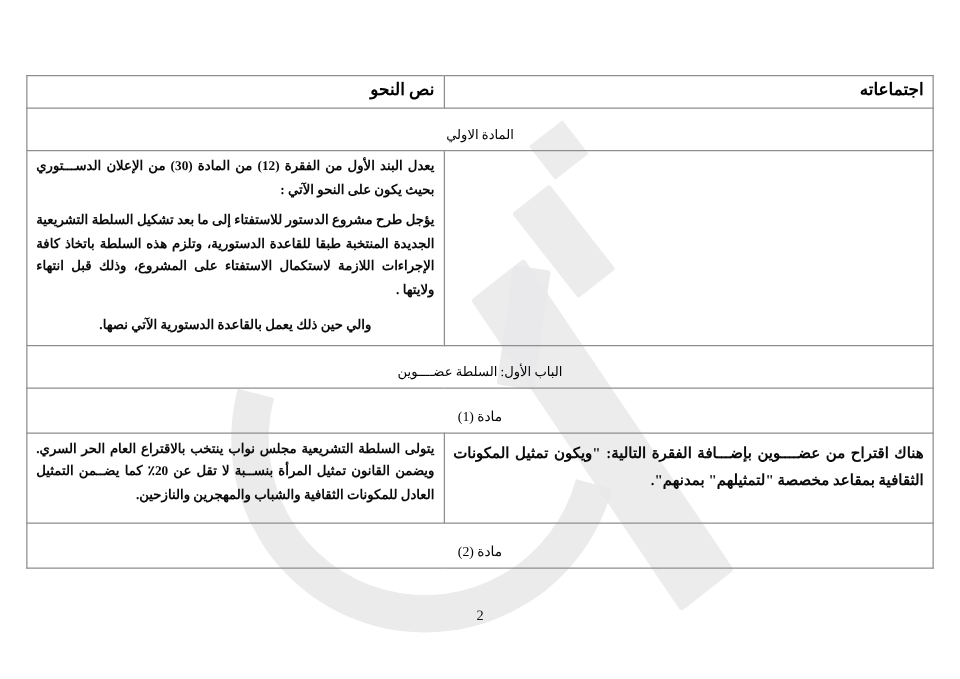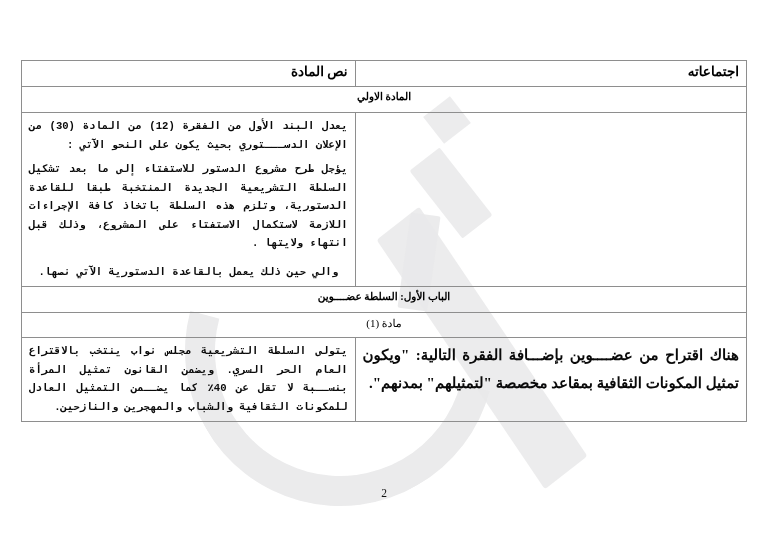--- a/index.html
+++ b/index.html
@@ -113,63 +113,62 @@
     line-height: 1.25;
     padding-top: 3px;
     padding-bottom: 3px;
     text-align: right;
   }
 
   
   .center-row td {
     text-align: center;
     font-size: 10.5px;
-    font-weight: bold;
+    font-weight: normal;
     line-height: 1.3;
-    padding-top: 3px;
+    padding-top: 15px;
     padding-bottom: 4px;
     height: 14px;
   }
   .center-row td .label-inner {
     display: inline-block;
   }
 
   
   .art-row td {
     text-align: center;
     font-size: 11px;
     font-weight: normal;
     line-height: 1.3;
-    padding-top: 3px;
+    padding-top: 16px;
     padding-bottom: 4px;
     height: 15px;
   }
 
   
   .body-cell {
     font-size: 10.6px;
     font-weight: bold;
     line-height: 1.75;
     text-align: justify;
     text-align-last: right;
     color: #0a0a0a;
-    font-family: Liberation Mono, monospace;
   }
   .body-cell p {
     margin: 0 0 6px 0;
   }
   .body-cell p:last-child {
     margin-bottom: 0;
   }
   .body-cell p.last-center {
     text-align-last: center;
     margin-top: 10px;
   }
   .notes-cell {
-    font-size: 15px;
+    font-size: 12px;
     font-weight: bold;
     line-height: 1.85;
     text-align: justify;
     text-align-last: right;
     color: #0a0a0a;
   }
   .notes-cell p {
     margin: 0;
   }
   .empty-cell {
@@ -217,21 +216,21 @@
       <col style="width:392px">
       <col style="width:334px">
     </colgroup>
     <tbody>
 
       <tr class="hdr r-head">
         <td>
           <span>اجتماعاته</span>
         </td>
         <td>
-          <span>نص المادة</span>
+          <span>نص النحو</span>
         </td>
       </tr>
 
       <tr class="center-row r-first-article">
         <td colspan="2">
           <span class="label-inner">المادة الاولي</span>
         </td>
       </tr>
 
       <tr class="r-amend">
@@ -253,24 +252,29 @@
         <td colspan="2">
           <span class="label-inner">مادة (1)</span>
         </td>
       </tr>
 
       <tr class="r-m1-body">
         <td class="notes-cell">
           <p>هناك اقتراح من عضــــوين بإضـــافة الفقرة التالية: "ويكون تمثيل المكونات الثقافية بمقاعد مخصصة "لتمثيلهم" بمدنهم".</p>
         </td>
         <td class="body-cell">
-          <p>يتولى السلطة التشريعية مجلس نواب ينتخب بالاقتراع العام الحر السري. ويضمن القانون تمثيل المرأة بنســبة لا تقل عن 40٪ كما يضــمن التمثيل العادل للمكونات الثقافية والشباب والمهجرين والنازحين.</p>
-        </td>
-      </tr>
-
+          <p>يتولى السلطة التشريعية مجلس نواب ينتخب بالاقتراع العام الحر السري. ويضمن القانون تمثيل المرأة بنســبة لا تقل عن 20٪ كما يضــمن التمثيل العادل للمكونات الثقافية والشباب والمهجرين والنازحين.</p>
+        </td>
+      </tr>
+
+      <tr class="art-row r-m2">
+        <td colspan="2">
+          <span class="label-inner">مادة (2)</span>
+        </td>
+      </tr>
 
 
     </tbody>
   </table>
 
   <div class="page-number">2</div>
 
 </div>
 
 </body></html>

